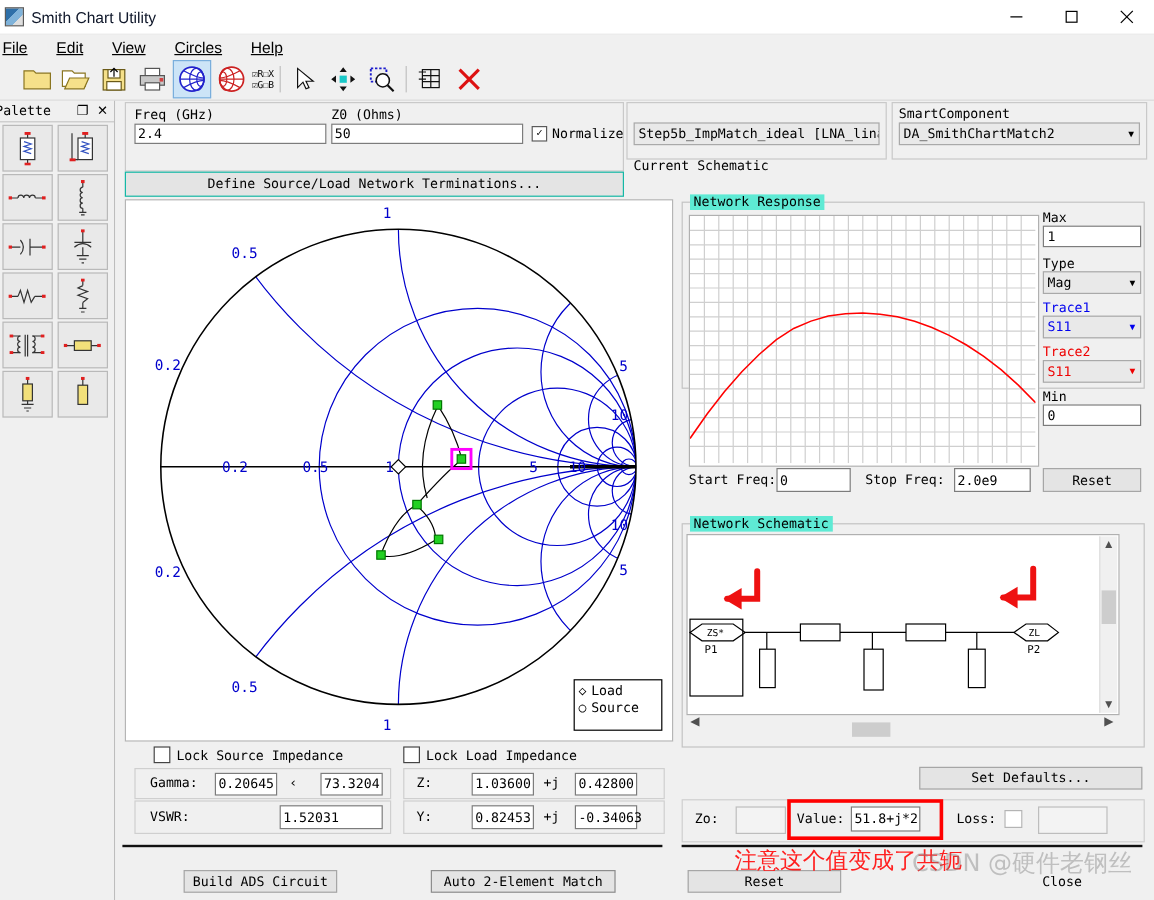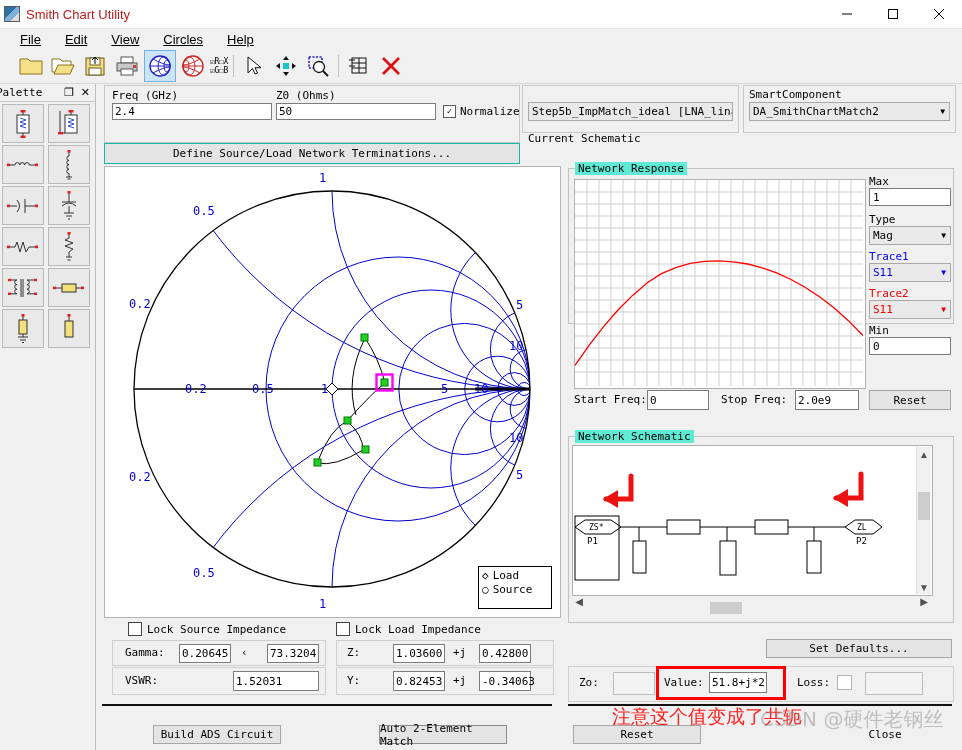--- a/index.html
+++ b/index.html
@@ -8,29 +8,29 @@
     background:#f0f0f0;
     font-family:"DejaVu Sans Mono","Liberation Mono",monospace;
     font-size:11px;color:#000;
     position:relative;
   }
   .win{position:absolute;inset:0;background:#f0f0f0;}
 
   
   .titlebar{height:28px;background:#ffffff;display:flex;align-items:center;border-bottom:1px solid #e8e8e8;}
   .appicon{width:14px;height:14px;margin:0 6px 0 4px;background:linear-gradient(135deg,#2e6fa8 0 40%,#7fb2d9 40% 70%,#dedede 70%);border:1px solid #5a5a5a;flex:none;}
-  .title-text{font-family:"Liberation Sans",sans-serif;font-size:13px;color:#b91c1c;}
+  .title-text{font-family:"Liberation Sans",sans-serif;font-size:13px;color:#0f172a;}
   .winbtns{margin-left:auto;display:flex;height:28px;}
   .winbtn{width:46px;height:28px;display:flex;align-items:center;justify-content:center;font-family:"Liberation Sans",sans-serif;font-size:13px;color:#1a1a1a;}
   .winbtn svg{display:block;}
 
   
   .menubar{height:20px;display:flex;align-items:center;padding-left:0px;background:#f0f0f0;}
   .menu-item{font-family:"Liberation Sans",sans-serif;font-size:13px;padding:1px 12px;color:#000;}
-  .menu-item:first-child{padding-left:20px;}
+  .menu-item:first-child{padding-left:2px;}
   .menu-item u{text-decoration:underline;}
 
   
   .toolbar{height:34px;display:flex;align-items:center;gap:2px;background:#f0f0f0;padding-left:16px;border-bottom:1px solid #d6d6d6;}
   .tb{width:30px;height:30px;display:flex;align-items:center;justify-content:center;}
   .tb.active{background:#cce4f7;border:1px solid #7aaedc;}
   .tb-sep{width:1px;height:22px;background:#c0c0c0;margin:0 3px;}
   .rxgb{font-family:"DejaVu Sans Mono",monospace;font-size:8px;line-height:9px;letter-spacing:-0.3px;}
 
   
@@ -636,21 +636,21 @@
         <div class="tin" style="position:absolute;left:56px;top:3px;width:52px;height:20px;">0.82453</div>
         <span class="fieldlabel" style="position:absolute;left:116px;top:6px;">+j</span>
         <div class="tin" style="position:absolute;left:142px;top:3px;width:52px;height:20px;">-0.34063</div>
       </div>
     </div>
 
     <div style="position:absolute;left:6px;top:620px;width:450px;height:2px;background:#111;"></div>
     <div style="position:absolute;left:472px;top:620px;width:384px;height:2px;background:#111;"></div>
 
     <div class="btn" style="position:absolute;left:57px;top:641px;width:128px;height:19px;text-align:center;">Build ADS Circuit</div>
-    <div class="btn" style="position:absolute;left:263px;top:641px;width:128px;height:19px;border-color:#8d8d8d;margin-left:20px;">Auto 2-Element Match</div>
+    <div class="btn" style="position:absolute;left:263px;top:641px;width:154px;height:19px;border-color:#8d8d8d;">Auto 2-Element Match</div>
     <div class="btn" style="position:absolute;left:477px;top:641px;width:128px;height:19px;">Reset</div>
     <div class="btn" style="position:absolute;left:725px;top:641px;width:128px;height:19px;border:none;background:transparent;">Close</div>
   </div>
 
   <div class="annot" style="left:612px;top:704px;">注意这个值变成了共轭</div>
   <div class="watermark" style="left:760px;top:706px;">CSDN @硬件老钢丝</div>
 
 </div>
 
 </body></html>

